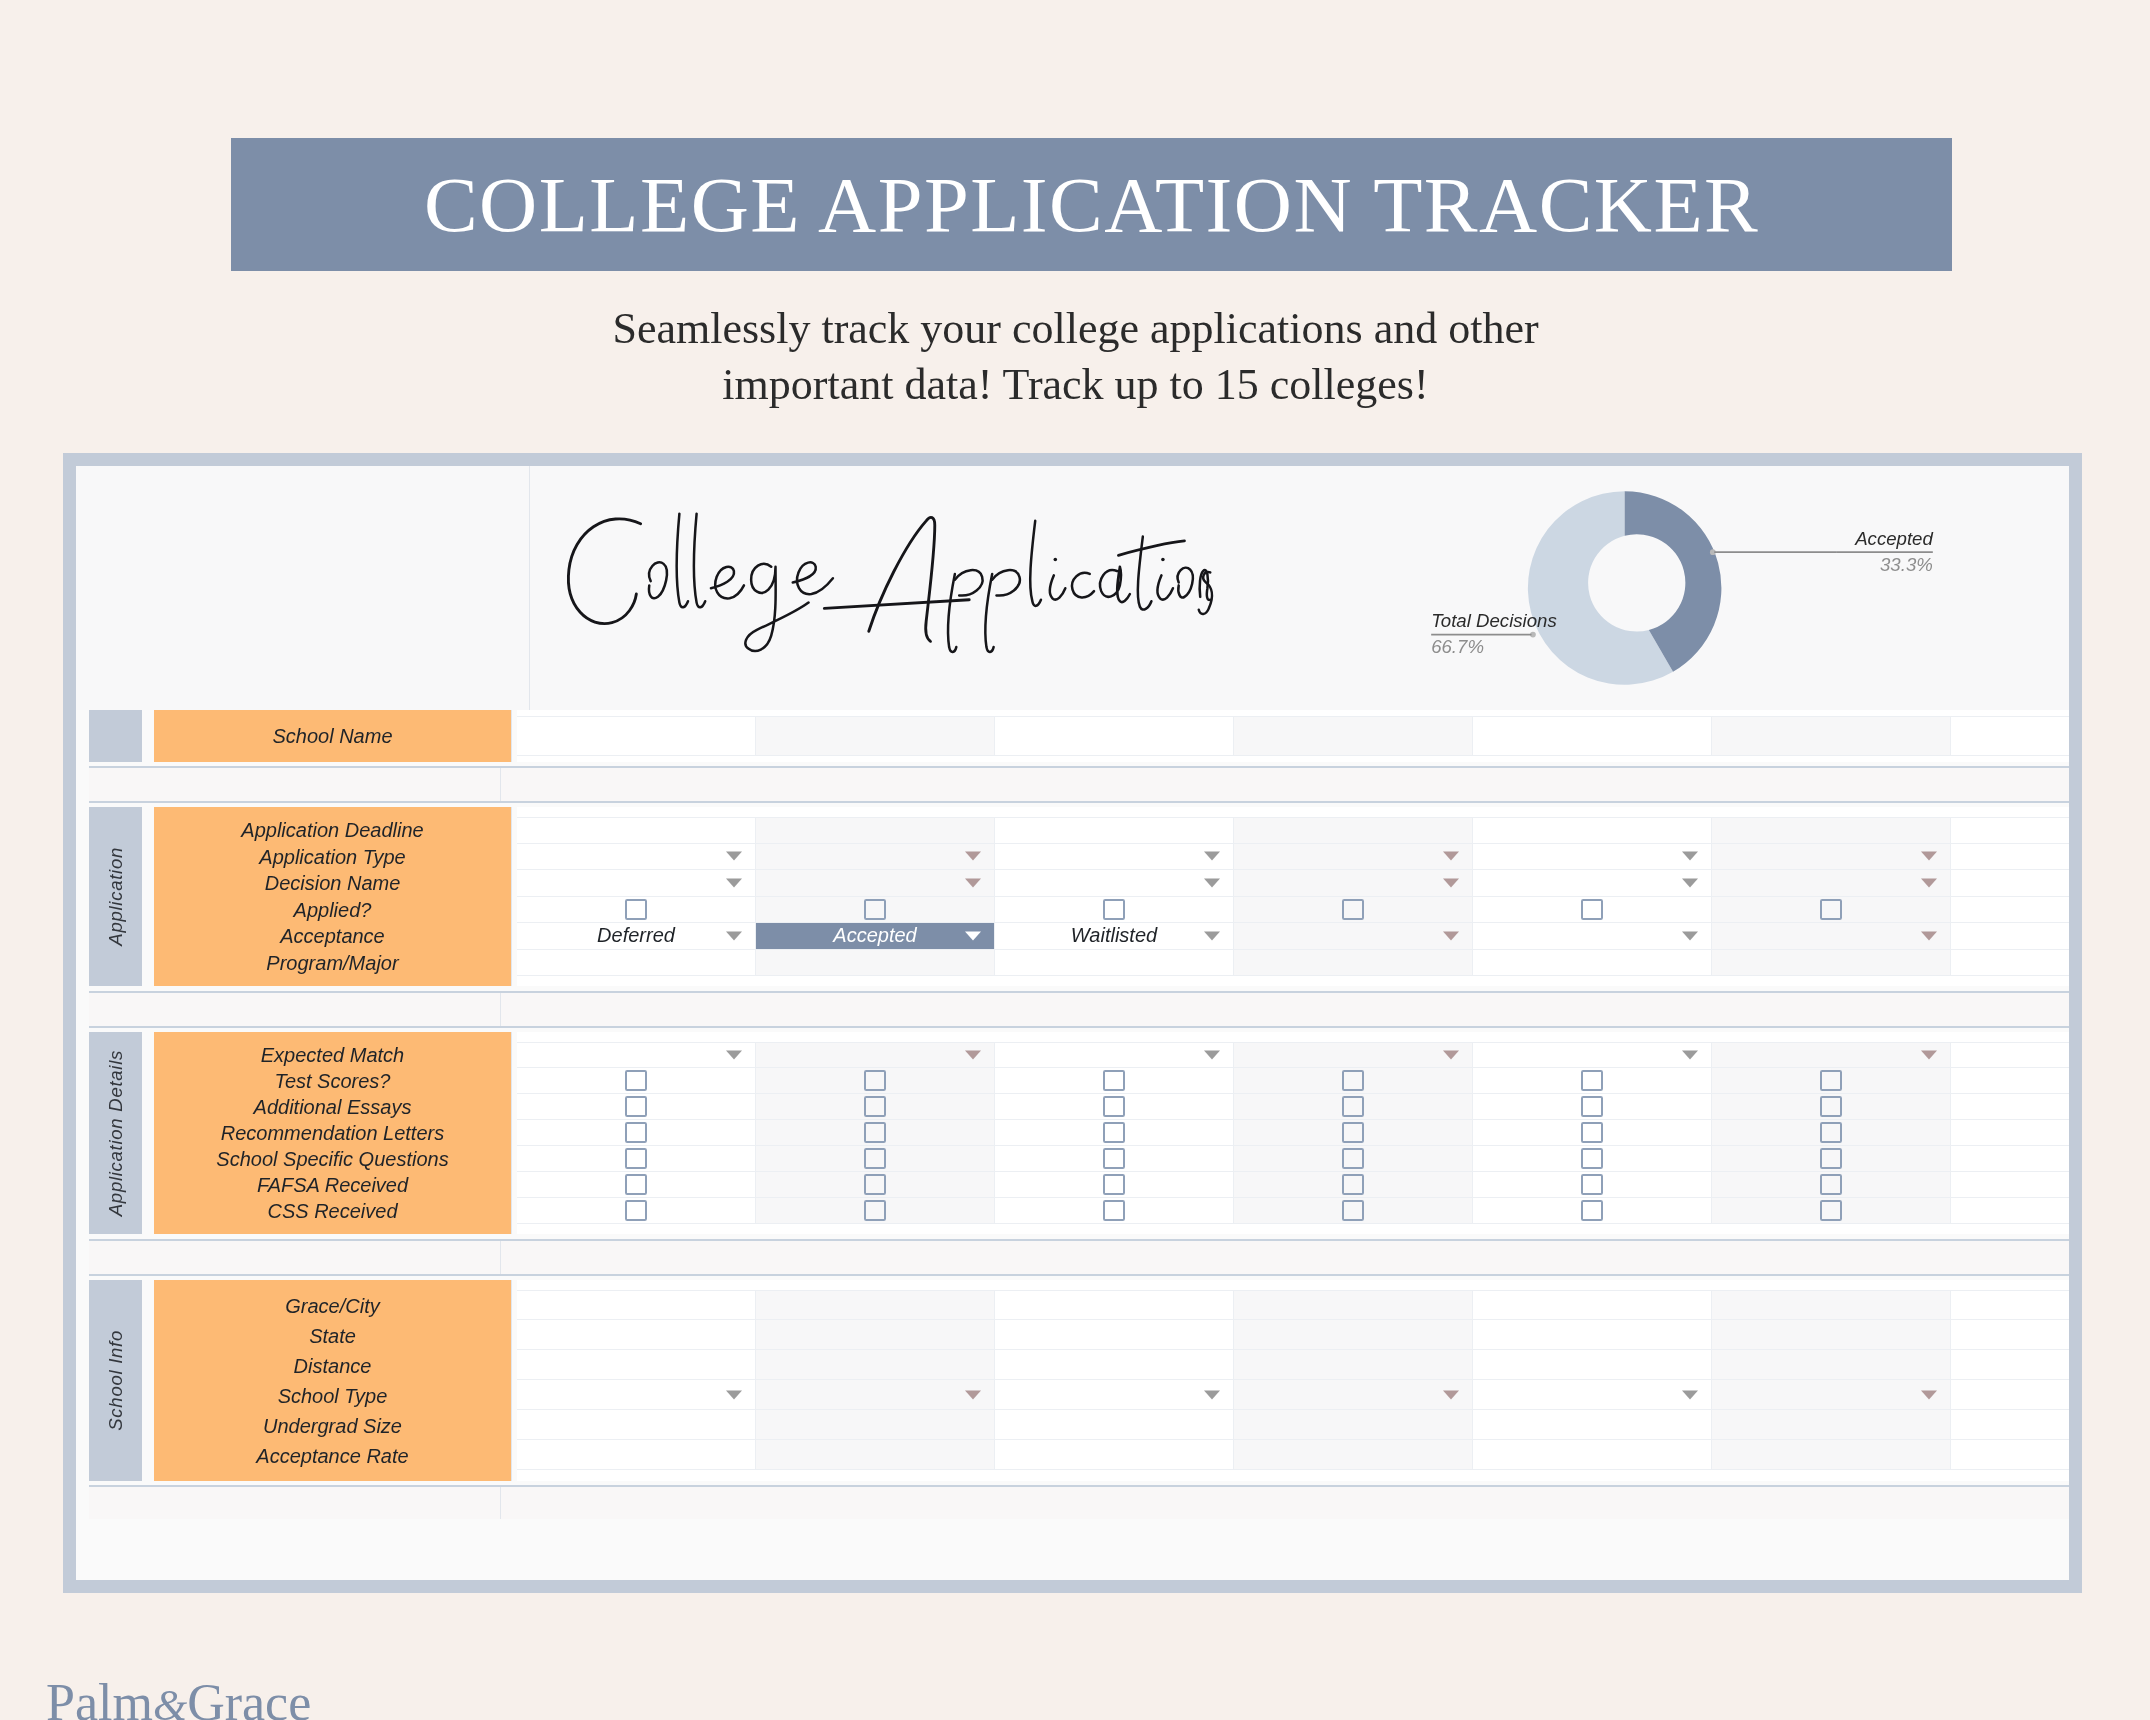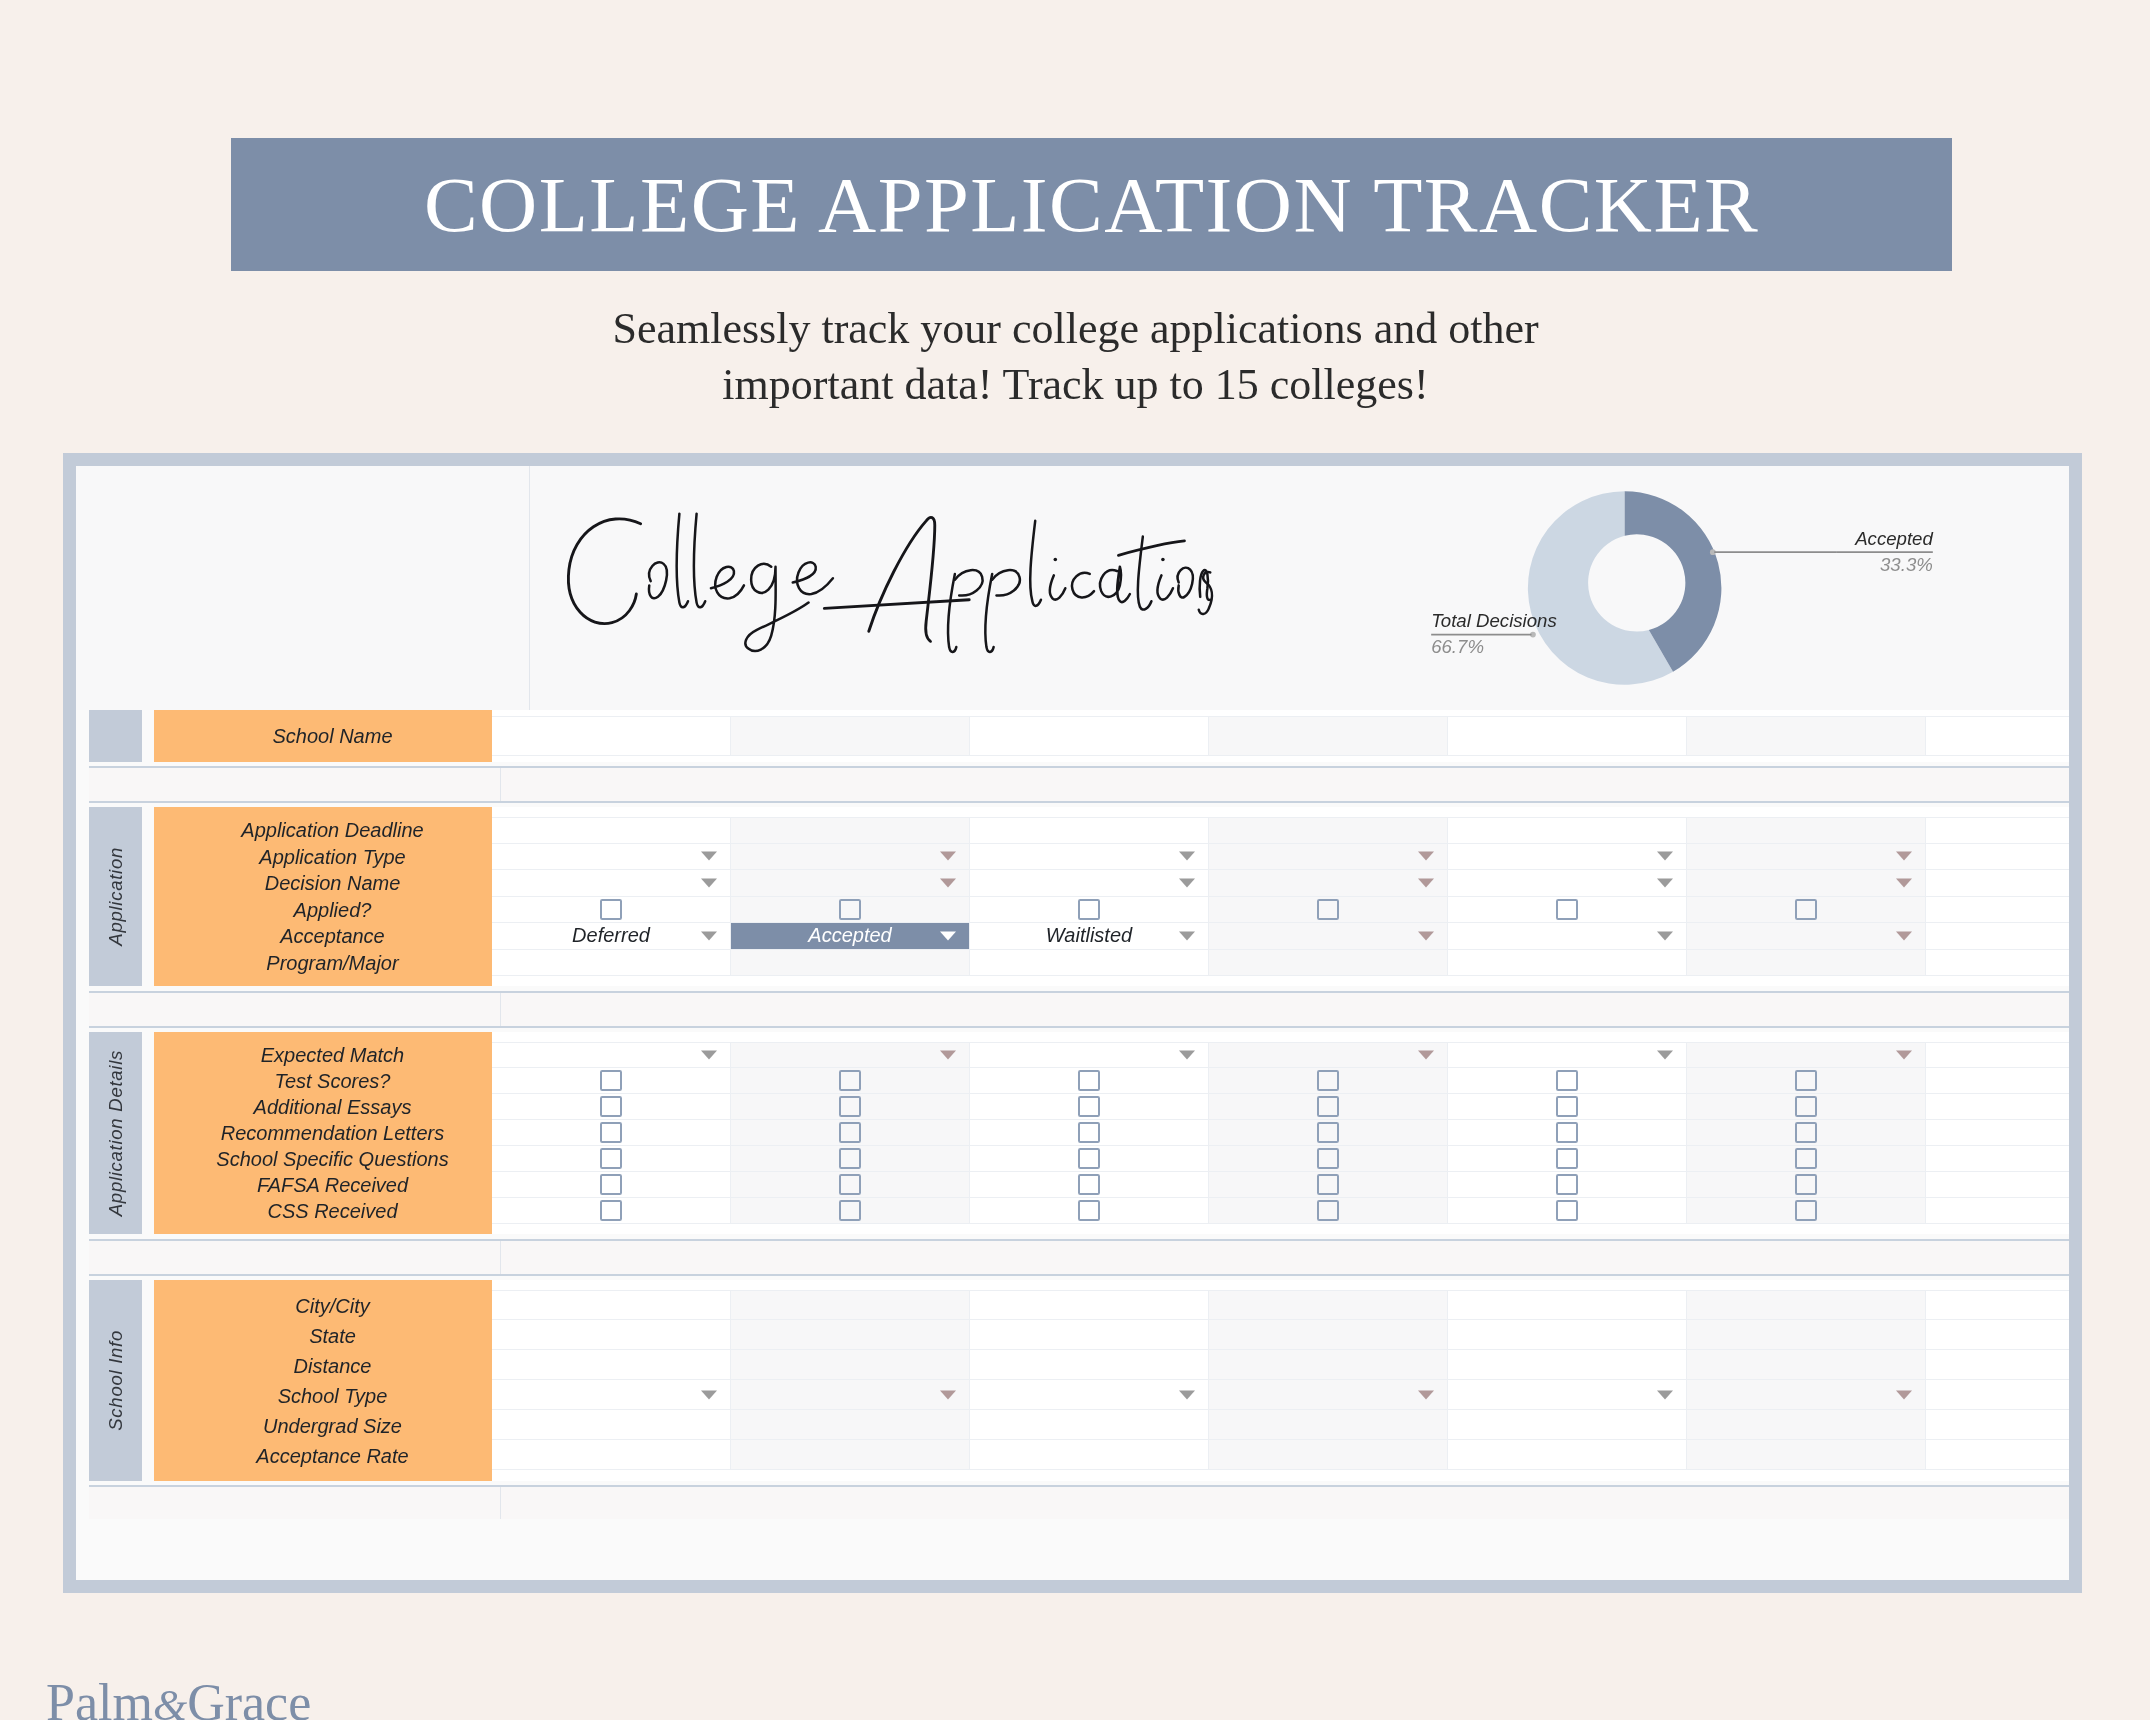--- a/index.html
+++ b/index.html
@@ -140,21 +140,21 @@
     justify-content: center;
   }
   .band-labels .lbl {
     text-align: center;
     font-size: 20px;
     color: #1f2328;
     line-height: 1;
   }
   .band-grid {
     position: absolute;
-    left: 403px; top: 0;
+    left: 428px; top: 0;
     right: 0; height: 100%;
     background: #ffffff;
     overflow: hidden;
   }
 
   .grid-rows { position: absolute; left: 0; top: 0; width: 100%; }
   .grid-row {
     position: relative;
     display: flex;
     width: 1721px;
@@ -630,21 +630,21 @@
 
       <div class="spacer" style="top:773px; height:37px;">
         <div class="sp-div"></div>
       </div>
 
       <div class="band" id="band-2" style="top:814px; height:201px;">
         <div class="band-tab">
           <span>School Info</span>
         </div>
         <div class="band-labels" id="labels-2">
-            <div class="lbl" style="height: 30px; line-height: 30px;">City/City</div>
+            <div class="lbl" style="height: 30px; line-height: 30px;">Grace/City</div>
             <div class="lbl" style="height: 30px; line-height: 30px;">State</div>
             <div class="lbl" style="height: 30px; line-height: 30px;">Distance</div>
             <div class="lbl" style="height: 30px; line-height: 30px;">School Type</div>
             <div class="lbl" style="height: 30px; line-height: 30px;">Undergrad Size</div>
             <div class="lbl" style="height: 30px; line-height: 30px;">Acceptance Rate</div>
           </div>
         <div class="band-grid">
           <div class="grid-rows" id="rows-2" style="top: 10px;">
               <div class="grid-row" style="height: 30px;">
                 <div class="cell plain"></div>

